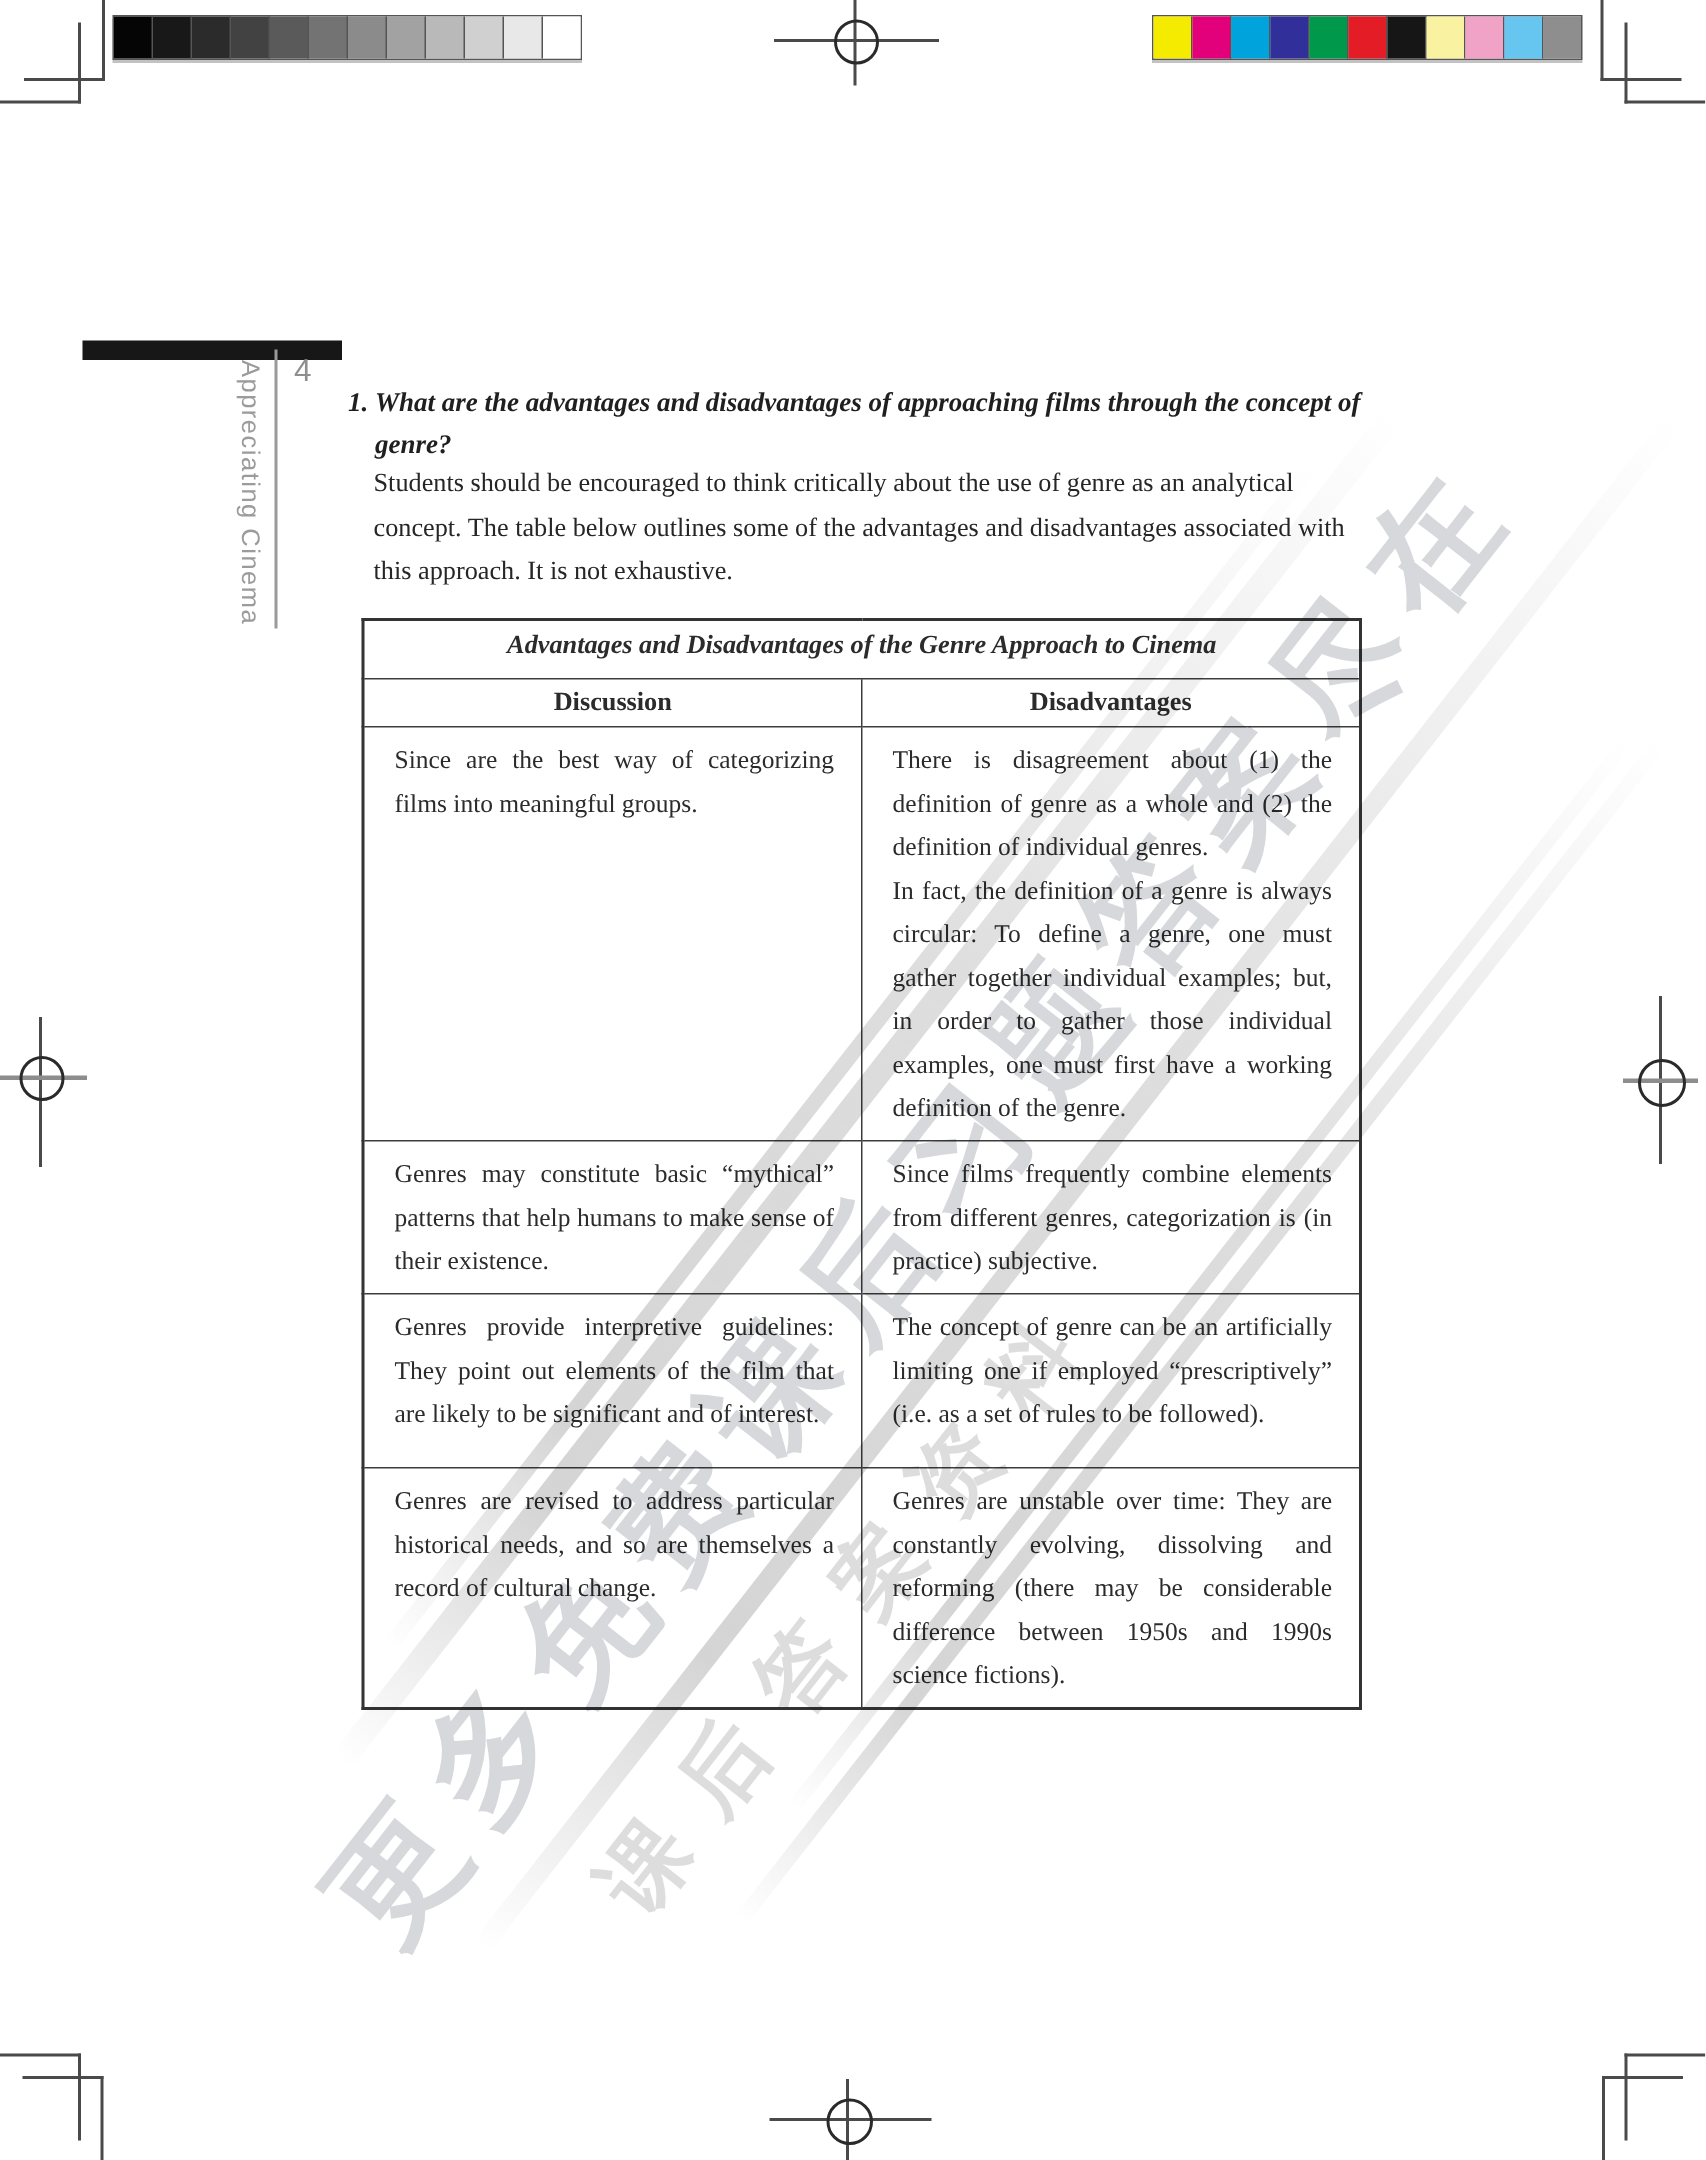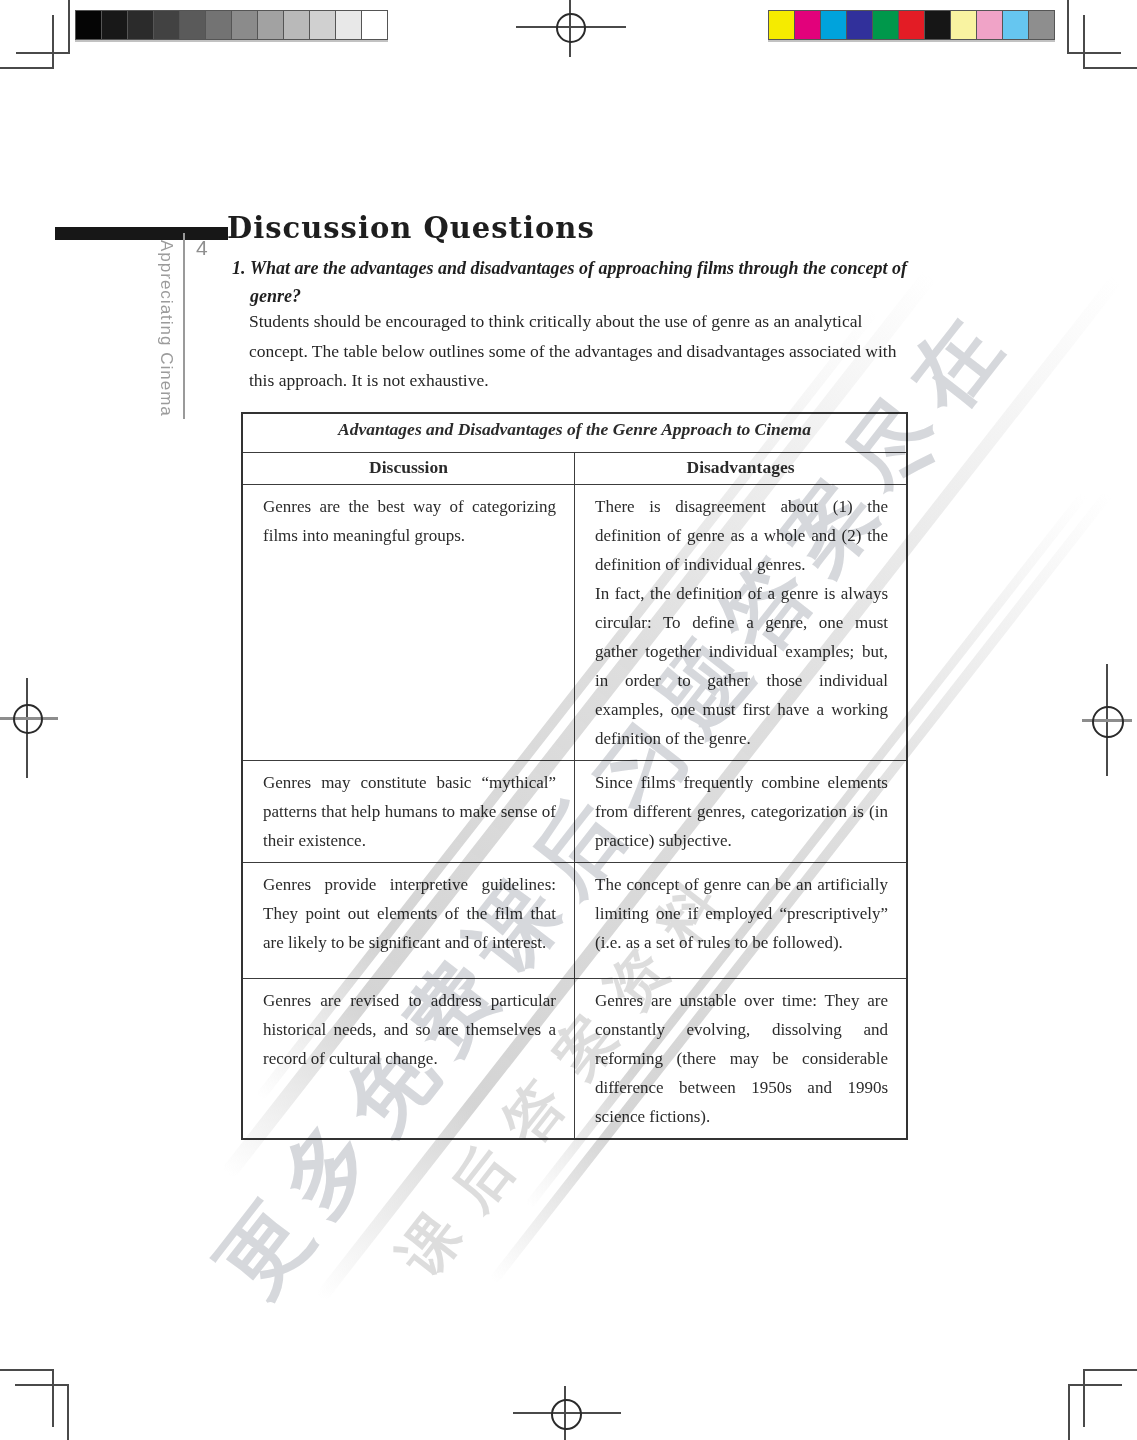--- a/index.html
+++ b/index.html
@@ -124,41 +124,40 @@
     <div class="mark-line" style="left:564px;top:1386px;width:2px;height:54px;"></div>
     <div class="mark-line" style="left:513px;top:1412px;width:108px;height:2px;"></div>
     <div class="regmark" style="left:551px;top:1399px;width:27px;height:27px;"></div>
   </div>
 
   <div class="side-black-bar"></div>
   <div class="side-rule"></div>
   <div class="side-pagenum">4</div>
   <div class="side-booktitle">Appreciating Cinema</div>
 
-  <div class="doc-title">Discussion Questions</div>
 
   <div class="question">
     <span class="qnum">1.</span>
     <span class="qtext">What are the advantages and disadvantages of approaching films through the concept of genre?</span>
   </div>
 
   <div class="intro">Students should be encouraged to think critically about the use of genre as an analytical concept. The table below outlines some of the advantages and disadvantages associated with this approach. It is not exhaustive.</div>
 
   <table class="genre-table">
     <tbody>
         <tr>
       <td colspan="2" class="tbl-title">Advantages and Disadvantages of the Genre Approach to Cinema</td>
     </tr>
     <tr>
       <td class="tbl-colhead col-adv">Discussion</td>
       <td class="tbl-colhead">Disadvantages</td>
     </tr>
     <tr class="r0">
       <td class="cell col-adv">
-        <p>Genres are the best way of categorizing films into meaningful groups.</p>
+        <p>Since are the best way of categorizing films into meaningful groups.</p>
       </td>
       <td class="cell">
         <p>There is disagreement about (1) the definition of genre as a whole and (2) the definition of individual genres.</p>
         <p>In fact, the definition of a genre is always circular: To define a genre, one must gather together individual examples; but, in order to gather those individual examples, one must first have a working definition of the genre.</p>
       </td>
     </tr>
     <tr class="r1">
       <td class="cell col-adv">
         <p>Genres may constitute basic “mythical” patterns that help humans to make sense of their existence.</p>
       </td>

